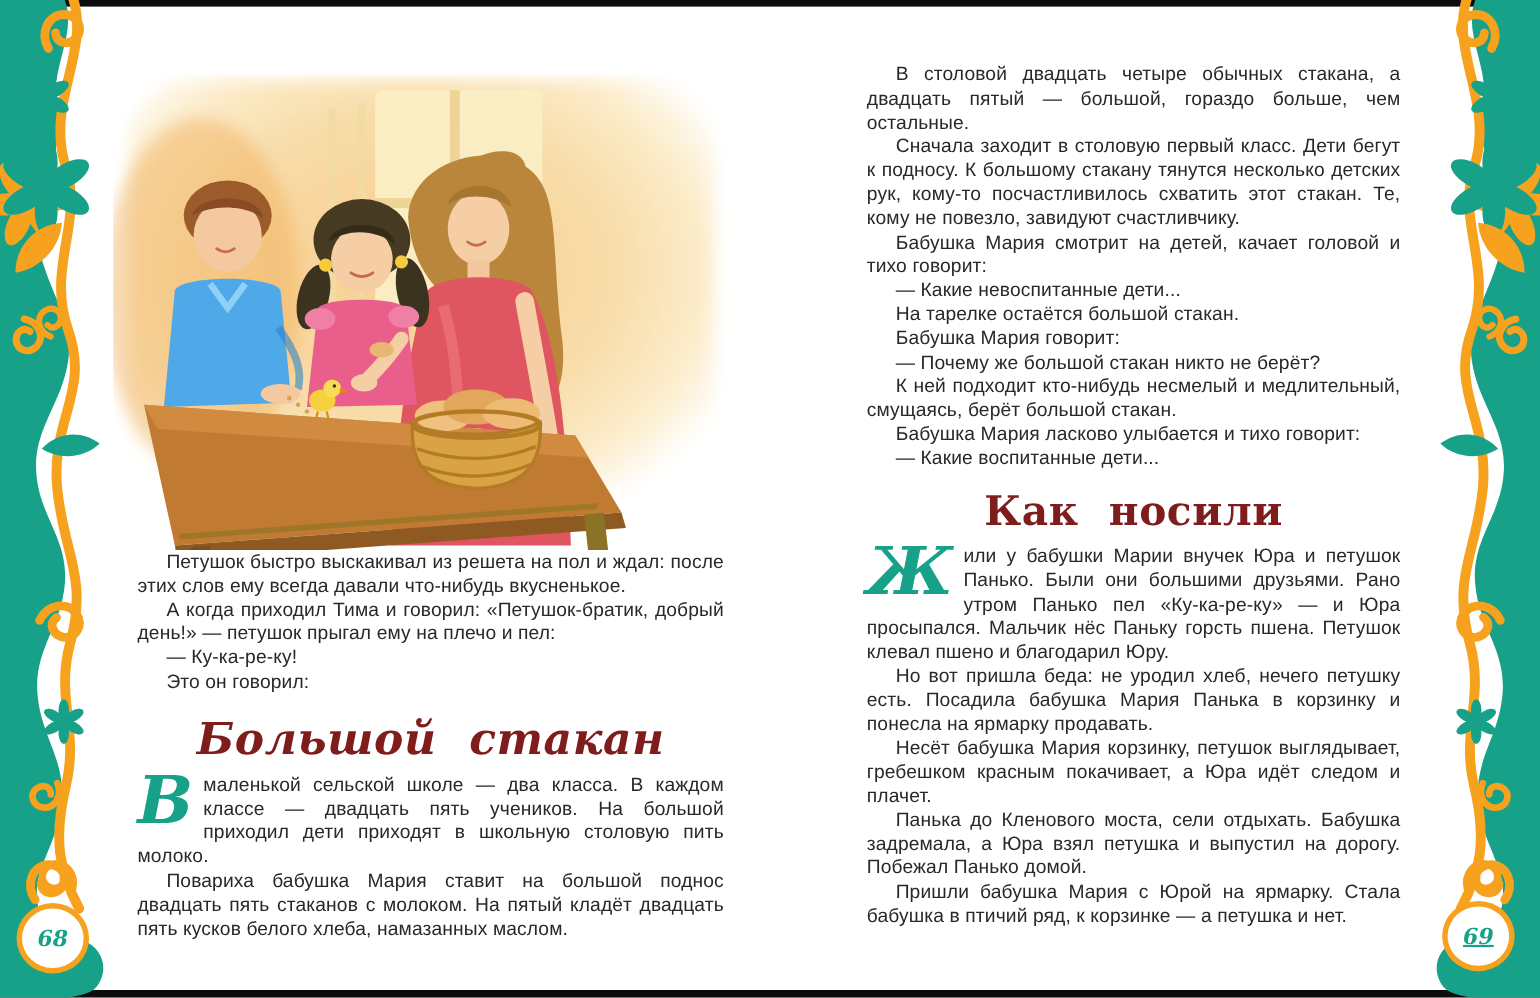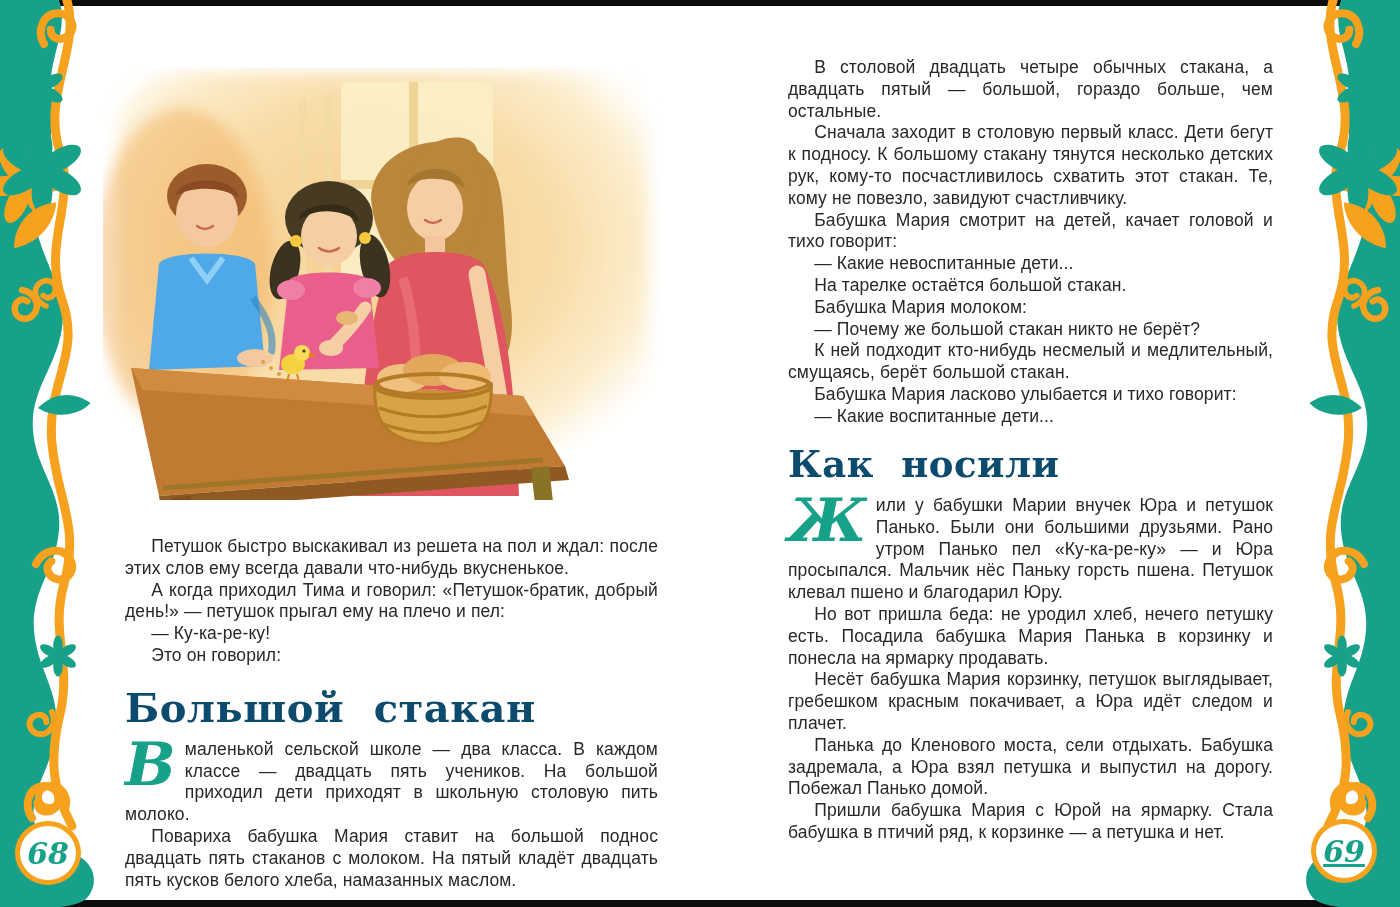--- a/index.html
+++ b/index.html
@@ -12,39 +12,39 @@
   .edge-bar.top{top:0;height:6px;}
   .edge-bar.bottom{bottom:0;height:7px;}
   .border-svg{position:absolute;top:0;height:907px;width:100px;}
   .border-svg.left{left:0;}
   .border-svg.right{right:0;transform:scaleX(-1);}
   .badge{
     position:absolute;width:56px;height:54px;border-radius:50%;
     background:#ffffff;border:5px solid #f6a21e;
     display:flex;align-items:center;justify-content:center;
     font-family:"DejaVu Serif", serif;font-style:italic;font-weight:bold;
-    font-size:30px;color:#18a189;z-index:5;
+    font-size:20px;color:#18a189;z-index:5;
   }
   .badge.left-badge{left:15px;top:821px;}
   .badge.right-badge{left:1311px;top:819px;text-decoration:underline;}
   .illustration{position:absolute;left:103px;top:68px;width:562px;height:432px;}
   .text-col{position:absolute;}
-  .left-col{left:125px;top:500px;width:533px;margin-top:36px;}
+  .left-col{left:125px;top:500px;width:533px;}
   .right-col{left:788px;top:57px;width:485px;}
   .para{
     margin:0;text-indent:1.5em;text-align:justify;
     font-size:17.5px;line-height:21.8px;letter-spacing:0.1px;
     hyphens:auto;
   }
   .opening{text-indent:0;}
   .story-title{
-    font-family:"DejaVu Serif", serif;font-weight:bold;color:#0c4a6e;
-    margin:0;word-spacing:0.38em;letter-spacing:0.5px;
-  }
-  .left-col .story-title{font-size:40px;line-height:1.05;margin:20px 0 10px;}
+    font-family:"DejaVu Serif", serif;font-weight:bold;color:#7f1d1d;
+    text-align:center;margin:0;word-spacing:0.38em;letter-spacing:0.5px;
+  }
+  .left-col .story-title{font-size:40px;line-height:1.05;margin:20px 0 10px;font-style:italic;}
   .right-col .story-title{font-size:37px;line-height:1.04;margin:17px 0 12px;}
   .dropcap{
     float:left;font-family:"DejaVu Serif", serif;font-style:italic;font-weight:bold;
     font-size:60px;line-height:44px;color:#18a189;margin:3px 9px 0 0;
   }
 </style>
 </head>
 <body>
 
 <svg width="0" height="0" style="position:absolute" aria-hidden="true">
@@ -211,21 +211,21 @@
 </section>
 
 <section>
   <div class="text-col right-col">
     <div>
         <p class="para">В столовой двадцать четыре обычных стакана, а двадцать пятый — большой, гораздо больше, чем остальные.</p>
         <p class="para">Сначала заходит в столовую первый класс. Дети бегут к подносу. К большому стакану тянутся несколько детских рук, кому-то посчастливилось схватить этот стакан. Те, кому не повезло, завидуют счастливчику.</p>
         <p class="para">Бабушка Мария смотрит на детей, качает головой и тихо говорит:</p>
         <p class="para">— Какие невоспитанные дети...</p>
         <p class="para">На тарелке остаётся большой стакан.</p>
-        <p class="para">Бабушка Мария молоком:</p>
+        <p class="para">Бабушка Мария говорит:</p>
         <p class="para">— Почему же большой стакан никто не берёт?</p>
         <p class="para">К ней подходит кто-нибудь несмелый и медлительный, смущаясь, берёт большой стакан.</p>
         <p class="para">Бабушка Мария ласково улыбается и тихо говорит:</p>
         <p class="para">— Какие воспитанные дети...</p>
       </div>
     <h2 class="story-title"><span>Как носили</span><br></h2>
     <p class="para opening"><span class="dropcap">Ж</span><span>или у бабушки Марии внучек Юра и петушок Панько. Были они большими друзьями. Рано утром Панько пел «Ку-ка-ре-ку» — и Юра просыпался. Мальчик нёс Паньку горсть пшена. Петушок клевал пшено и благодарил Юру.</span></p>
     <div>
         <p class="para">Но вот пришла беда: не уродил хлеб, нечего петушку есть. Посадила бабушка Мария Панька в корзинку и понесла на ярмарку продавать.</p>
         <p class="para">Несёт бабушка Мария корзинку, петушок выглядывает, гребешком красным покачивает, а Юра идёт следом и плачет.</p>

